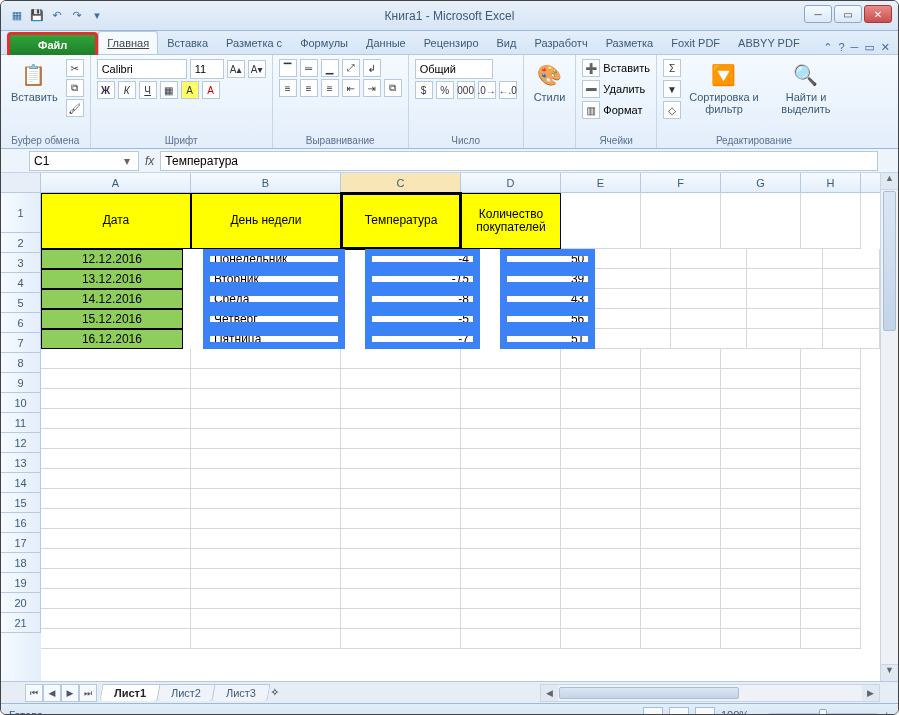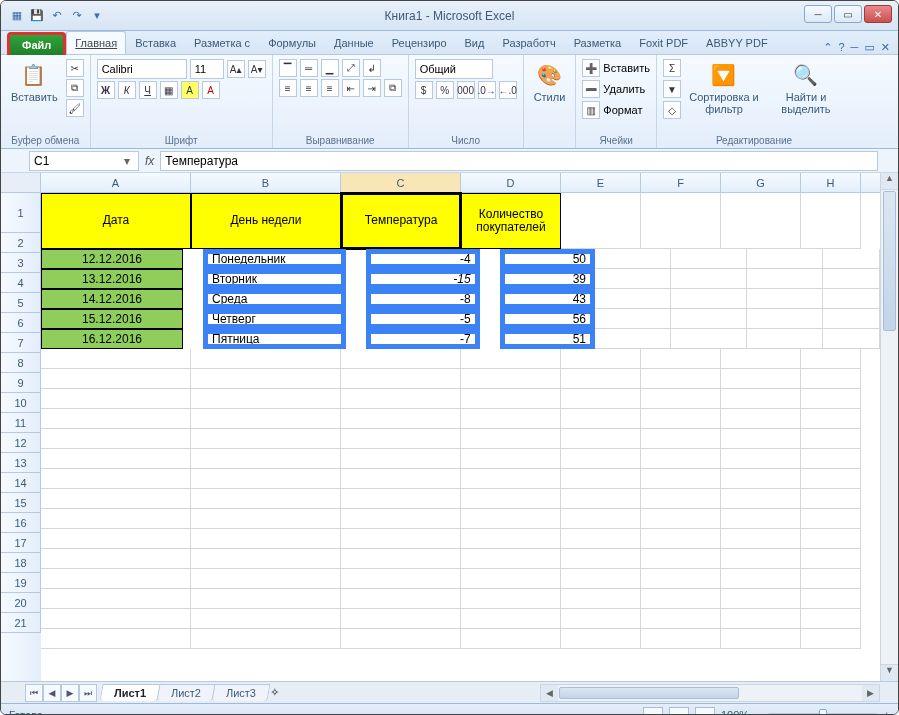--- a/index.html
+++ b/index.html
@@ -9,21 +9,21 @@
 .titlebar { height: 30px; background: linear-gradient(#e8f0fa,#d6e5f5); display: flex; align-items: center; border-bottom: 1px solid #9db8d8; position: relative; }
 .qat { display: flex; align-items: center; gap: 4px; padding-left: 8px; }
 .qat-icon { width: 16px; height: 16px; display: inline-flex; align-items: center; justify-content: center; font-size: 11px; color: #3b6ea5; }
 .title { position: absolute; left: 50%; transform: translateX(-50%); font-size: 12px; color: #3b5a7a; }
 .winbtns { position: absolute; right: 6px; top: 4px; display: flex; gap: 2px; }
 .winbtn { width: 28px; height: 18px; border: 1px solid #8aa8c8; border-radius: 3px; background: linear-gradient(#f5faff,#dce9f7); display: flex; align-items: center; justify-content: center; font-size: 10px; color: #334; }
 .winbtn.close { background: linear-gradient(#e98a8a,#c94f4f); color: #fff; border-color: #a03a3a; }
 
 
 .ribbon-tabs { height: 24px; background: linear-gradient(#e3eefb,#d6e5f5); border-bottom: 1px solid #b7c9de; display: flex; align-items: flex-end; padding-left: 6px; gap: 0; font-size: 11px; }
-.file-tab { background: linear-gradient(#2fa43a,#1f7f2a); color: #fff; padding: 4px 12px; border-radius: 4px 4px 0 0; border: 3px solid #e03030; border-bottom: none; margin-bottom: -1px; font-weight: bold; }
+.file-tab { background: linear-gradient(#2fa43a,#1f7f2a); color: #fff; padding: 4px 28px; border-radius: 4px 4px 0 0; border: 3px solid #e03030; border-bottom: none; margin-bottom: -1px; font-weight: bold; }
 .tab { padding: 5px 8px; color: #3b5a7a; cursor: default; border: 1px solid transparent; border-bottom: none; border-radius: 3px 3px 0 0; }
 .tab.active { background: #f5faff; border-color: #b7c9de; color: #444; text-decoration: underline; }
 .ribbon-help { margin-left: auto; display: flex; gap: 6px; padding-right: 8px; color: #3b6ea5; font-size: 11px; }
 
 
 .ribbon { height: 94px; background: linear-gradient(#f5faff,#e3eefb); border-bottom: 1px solid #9db8d8; display: flex; font-size: 11px; }
 .group { border-right: 1px solid #c5d6ea; padding: 4px 6px 2px 6px; display: flex; flex-direction: column; justify-content: space-between; }
 .group-body { display: flex; gap: 4px; align-items: flex-start; }
 .group-label { text-align: center; font-size: 10px; color: #5a7090; margin-top: 2px; }
 .bigbtn { display: flex; flex-direction: column; align-items: center; gap: 2px; padding: 2px 4px; color: #3b5a7a; }
@@ -48,21 +48,21 @@
 .colhead.sel { background: #f9e6b7; }
 .rowheads { position: absolute; left: 0; top: 20px; width: 40px; bottom: 0; background: linear-gradient(90deg,#f5faff,#e3eefb); }
 .rowhead { height: 20px; border-bottom: 1px solid #b7c9de; border-right: 1px solid #b7c9de; text-align: center; font-size: 11px; color: #3b5a7a; line-height: 20px; }
 .rowhead.tall { height: 40px; line-height: 40px; }
 .cells { position: absolute; left: 40px; top: 20px; right: 18px; bottom: 0; }
 .row { display: flex; height: 20px; }
 .row.tall { height: 56px; }
 .cell { border-right: 1px solid #d4d8de; border-bottom: 1px solid #d4d8de; font-size: 12px; padding: 0 4px; display: flex; align-items: center; overflow: hidden; white-space: nowrap; background: #fff; }
 .hdr-cell { background: #ffff00; border: 1px solid #000; justify-content: center; text-align: center; white-space: normal; line-height: 1.1; }
 .date-cell { background: #8fce5a; border: 1px solid #000; justify-content: center; }
-.data-cell { border: 5px solid #3b82f6; margin-left: 20px; }
+.data-cell { border: 7px solid #3b82f6; margin-left: 20px; }
 .data-cell.r { justify-content: flex-end; }
 .sel-outline { outline: 3px solid #000; outline-offset: -2px; }
 
 
 .vscroll { position: absolute; right: 0; top: 0; width: 18px; bottom: 0; background: #eef2f7; border-left: 1px solid #ccd6e2; }
 .vscroll .arrow { height: 17px; text-align: center; font-size: 9px; color: #666; background: #e0e8f2; border-bottom: 1px solid #ccd6e2; }
 .vscroll .thumb { position: absolute; top: 18px; left: 2px; right: 2px; height: 140px; background: linear-gradient(#dbe6f4,#c3d4e8); border: 1px solid #a9bdd6; border-radius: 2px; }
 
 
 .sheetbar { height: 22px; background: #e7edf5; border-top: 1px solid #b7c9de; display: flex; align-items: center; font-size: 11px; }

